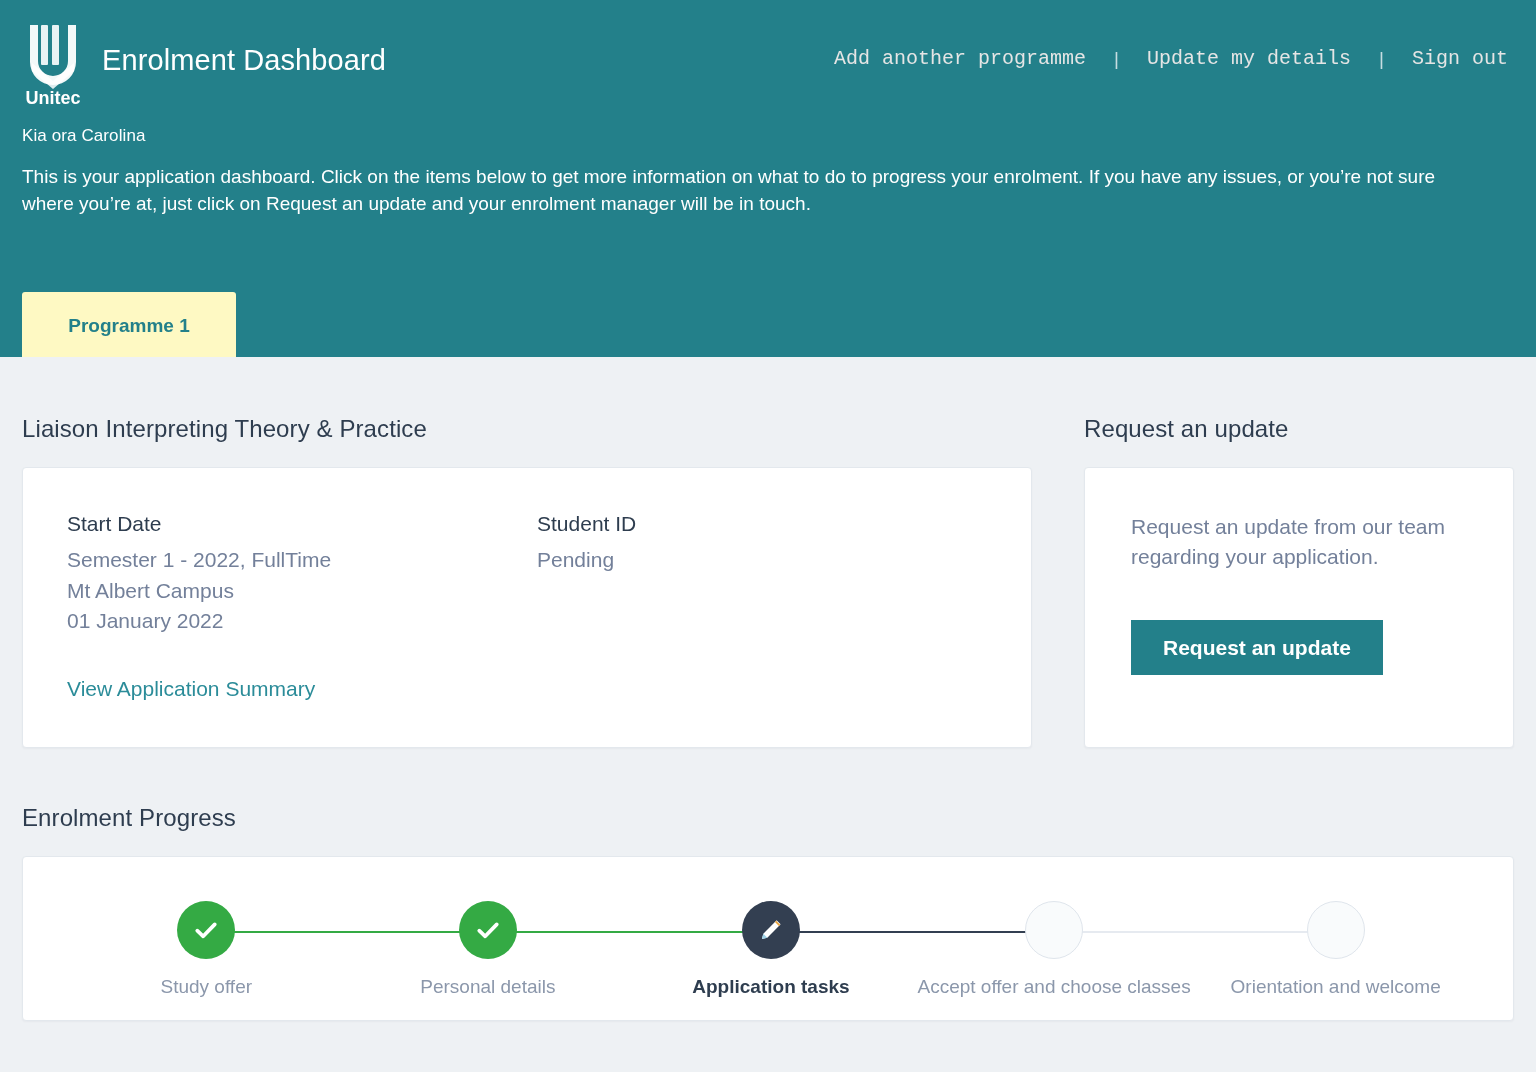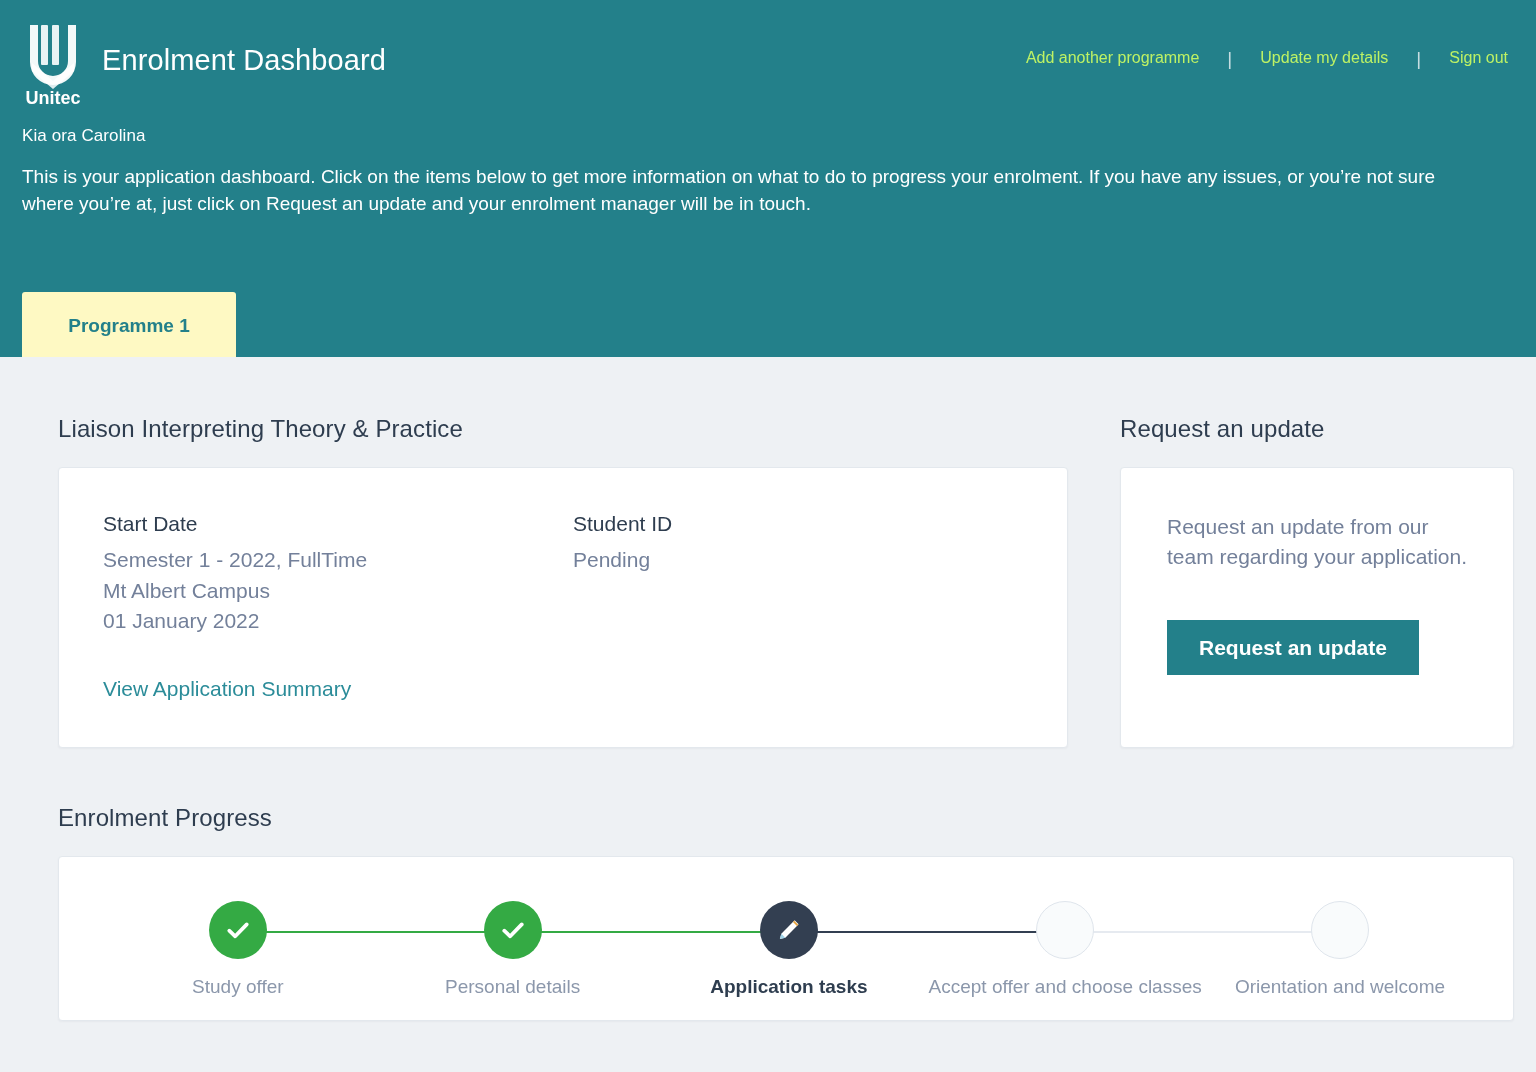--- a/index.html
+++ b/index.html
@@ -57,25 +57,26 @@
   .nav {
     margin-left: auto;
     display: flex;
     align-items: center;
     gap: 0;
     padding-right: 6px;
     padding-bottom: 10px;
   }
 
   .nav a {
-    color: #bef264;
+    color: #e5e5e5;
     text-decoration: none;
-    font-size: 16px;
+    font-size: 20px;
     padding: 4px 28px;
     white-space: nowrap;
+    font-family: Liberation Mono, monospace;
   }
 
   .nav a:first-child { padding-left: 10px; }
   .nav a:last-child { padding-right: 0; }
 
   .nav-sep {
     color: #cfe3e6;
     font-size: 19px;
     line-height: 1;
     opacity: .95;
@@ -118,21 +119,20 @@
     border-radius: 3px 3px 0 0;
     min-width: 214px;
     text-align: center;
     cursor: pointer;
     line-height: 1;
   }
 
   
   .main {
     padding: 0 22px;
-    margin-left: 36px;
   }
 
   .grid {
     display: flex;
     gap: 0;
     padding-top: 58px;
   }
 
   .col-left { width: 1010px; flex: none; }
   .col-right { flex: 1; padding-left: 52px; }

